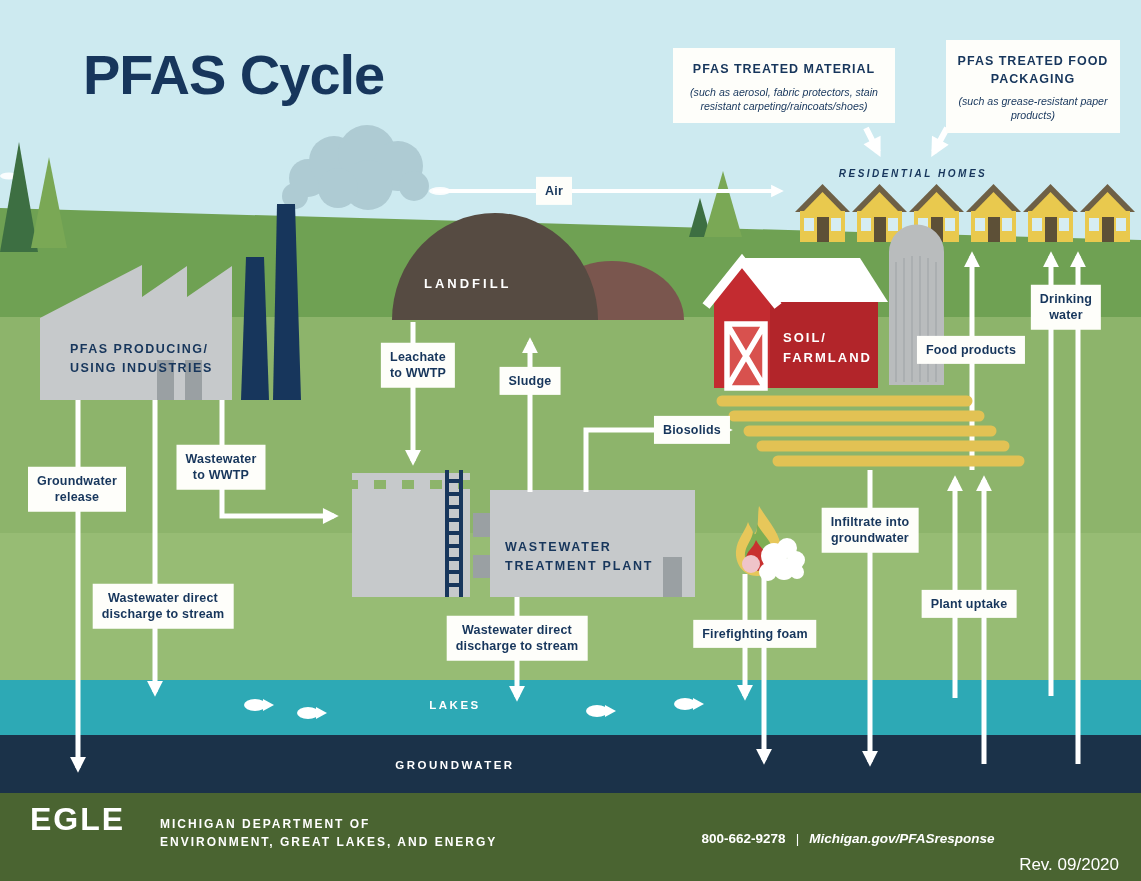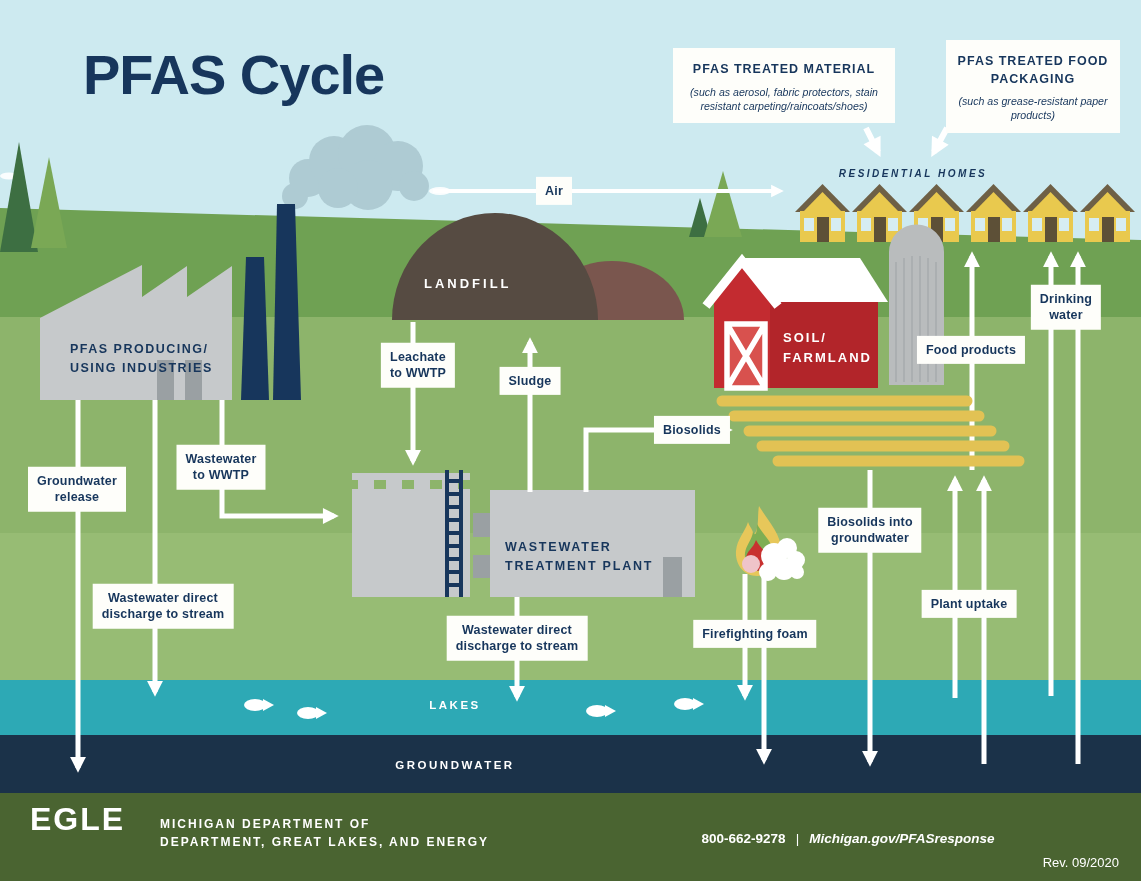--- a/index.html
+++ b/index.html
@@ -43,21 +43,21 @@
   .scenelbl.navytxt{color:var(--navy);margin-top:20px;}
   .ctr{transform:translate(-50%,-50%);text-align:center;}
   .homes-lbl{position:absolute;transform:translate(-50%,-50%);color:var(--navy);
              font-weight:bold;font-size:10px;letter-spacing:2.5px;white-space:nowrap;font-style:italic;}
   .footer{position:absolute;left:0;top:793px;width:1141px;height:88px;background:var(--footerBg);color:#fff;}
   .egle{position:absolute;left:30px;top:8px;font-weight:900;font-size:32px;letter-spacing:2px;}
   .dept{position:absolute;left:160px;top:22px;font-weight:600;font-size:12px;letter-spacing:2px;line-height:1.5;}
   .contact{position:absolute;left:848px;top:38px;transform:translateX(-50%);font-weight:bold;font-size:13.5px;white-space:nowrap;}
   .contact .sep{margin:0 10px;font-weight:normal;}
   .contact .url{font-style:italic;}
-  .rev{position:absolute;right:22px;top:62px;font-size:13px;}
+  .rev{position:absolute;right:22px;top:62px;font-size:17px;}
 </style>
 </head>
 <body>
 
 <div class="stage">
 
   <svg width="1141" height="881" viewBox="0 0 1141 881">
     <defs>
       <marker id="ah" viewBox="0 0 12 12" refX="8" refY="6" markerWidth="3.8" markerHeight="3.8" orient="auto-start-reverse">
         <path d="M1,1 L11,6 L1,11 Z" fill="#ffffff"></path>
@@ -241,31 +241,31 @@
 to WWTP</div>
   <div class="lbl" style="left:163px;top:606px;">Wastewater direct
 discharge to stream</div>
   <div class="lbl" style="left:418px;top:365px;">Leachate
 to WWTP</div>
   <div class="lbl" style="left:530px;top:381px;">Sludge</div>
   <div class="lbl" style="left:692px;top:430px;">Biosolids</div>
   <div class="lbl" style="left:517px;top:638px;">Wastewater direct
 discharge to stream</div>
   <div class="lbl" style="left:755px;top:634px;">Firefighting foam</div>
-  <div class="lbl" style="left:870px;top:530px;">Biosolids into
+  <div class="lbl" style="left:870px;top:530px;">Infiltrate into
 groundwater</div>
   <div class="lbl" style="left:969px;top:604px;">Plant uptake</div>
   <div class="lbl" style="left:971px;top:350px;">Food products</div>
   <div class="lbl" style="left:1066px;top:307px;">Drinking
 water</div>
 
   <div class="footer">
     <div class="egle">EGLE</div>
     <div class="dept">
       <div>MICHIGAN DEPARTMENT OF</div>
-      <div>DEPARTMENT, GREAT LAKES, AND ENERGY</div>
+      <div>ENVIRONMENT, GREAT LAKES, AND ENERGY</div>
     </div>
     <div class="contact">
       <span>800-662-9278</span><span class="sep">|</span><span class="url">Michigan.gov/PFASresponse</span>
     </div>
     <div class="rev">Rev. 09/2020</div>
   </div>
 </div>
 
 </body></html>

